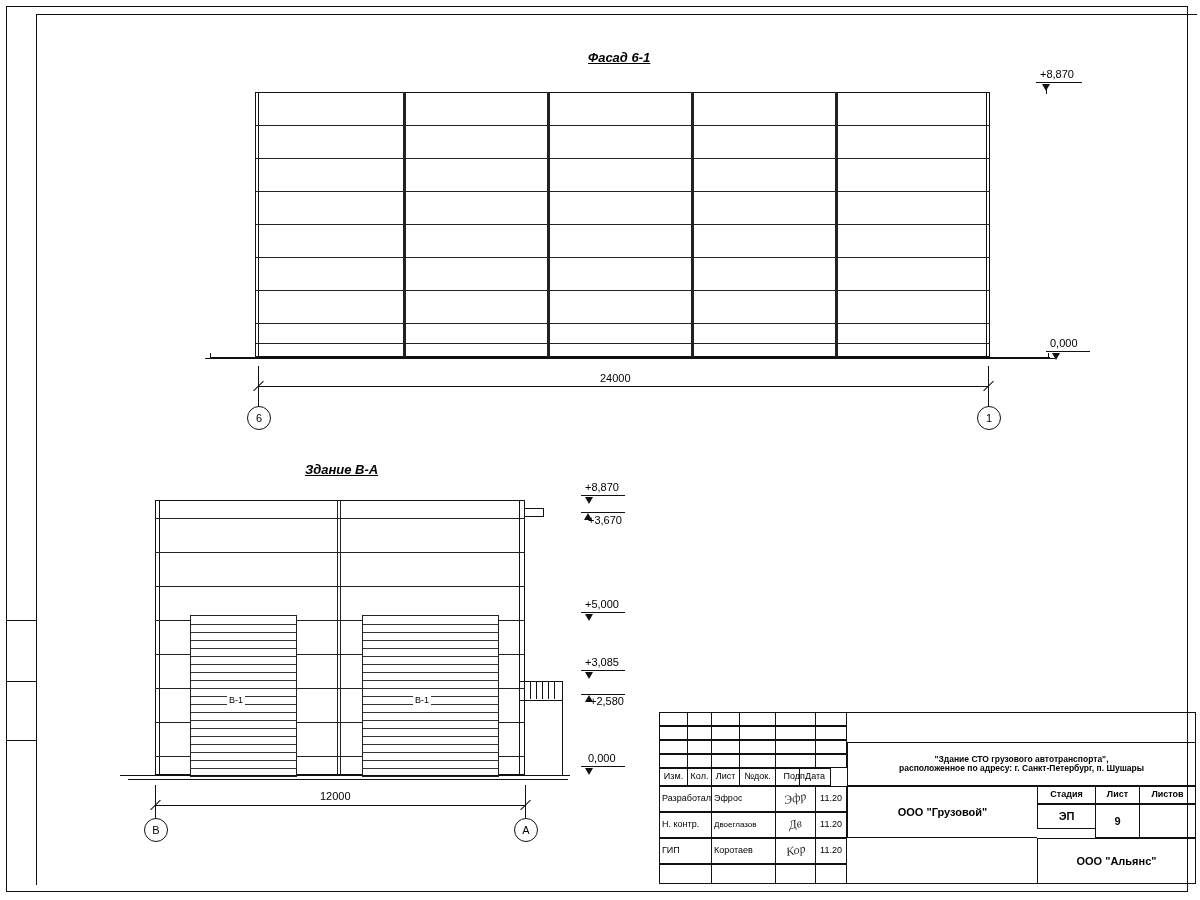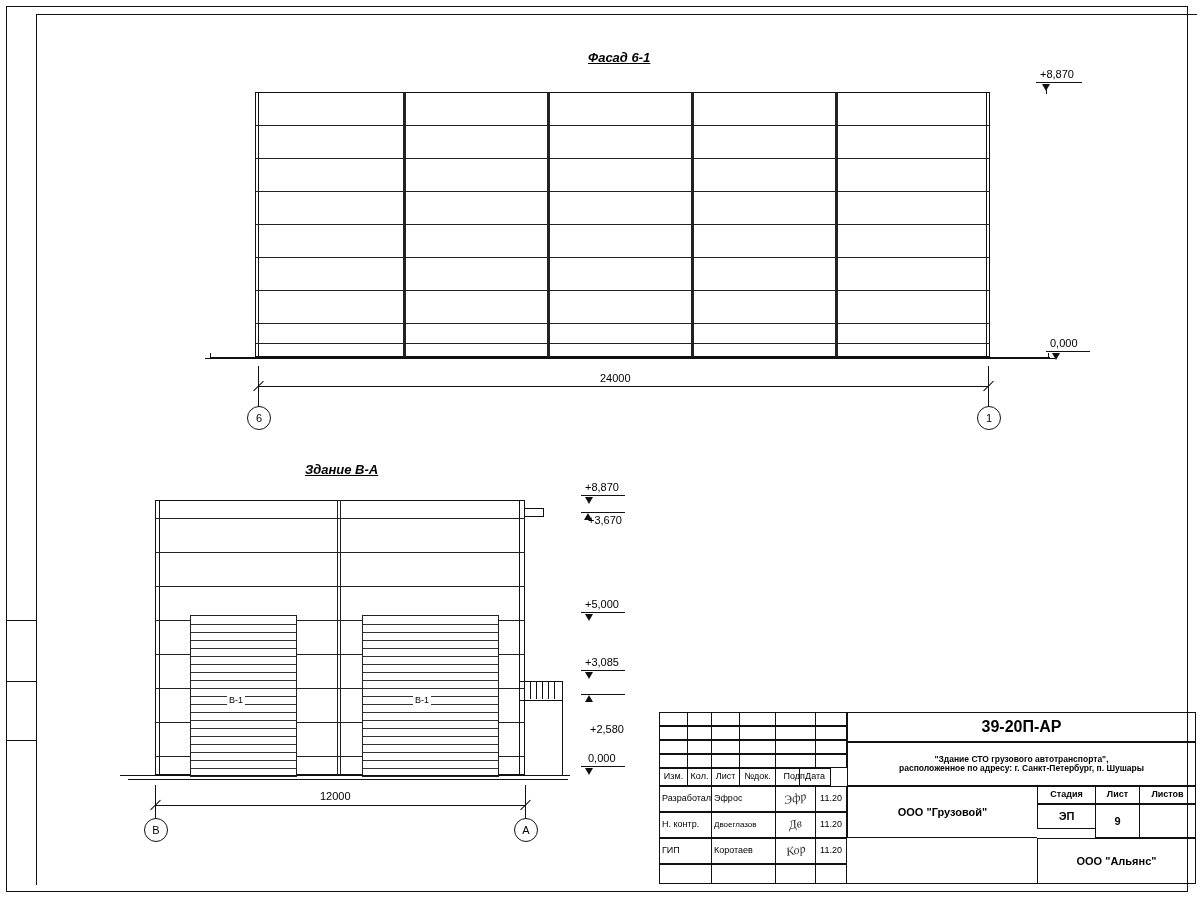--- a/index.html
+++ b/index.html
@@ -205,21 +205,21 @@
   <div class="arrow-u" style="left:584px;top:513px;"></div>
 
   <div class="txt lvl" style="left:585px;top:598px;">+5,000</div>
   <div class="ln h1px" style="left:581px;top:612px;width:44px;"></div>
   <div class="arrow-d" style="left:585px;top:614px;"></div>
 
   <div class="txt lvl" style="left:585px;top:656px;">+3,085</div>
   <div class="ln h1px" style="left:581px;top:670px;width:44px;"></div>
   <div class="arrow-d" style="left:585px;top:672px;"></div>
 
-  <div class="txt lvl" style="left:590px;top:695px;margin-top:28px;">+2,580</div>
+  <div class="txt lvl" style="left:590px;top:695px;">+2,580</div>
   <div class="ln h1px" style="left:581px;top:694px;width:44px;"></div>
   <div class="arrow-u" style="left:585px;top:695px;"></div>
 
   <div class="txt lvl" style="left:588px;top:752px;">0,000</div>
   <div class="ln h1px" style="left:581px;top:766px;width:44px;"></div>
   <div class="arrow-d" style="left:585px;top:768px;"></div>
 
   <div class="ln h1px" style="left:155px;top:805px;width:370px;"></div>
   <div class="ln v1px" style="left:155px;top:785px;height:45px;"></div>
   <div class="ln v1px" style="left:525px;top:785px;height:45px;"></div>
@@ -288,21 +288,20 @@
     <div class="cell b-b" style="left:116px;top:126px;width:40px;height:26px;">
         <span class="sig">Кор</span>
       </div>
     <div class="cell b-b b-r" style="left:156px;top:126px;width:32px;height:26px;">11.20</div>
 
     <div class="cell b-b" style="left:0;top:152px;width:52px;height:20px;"></div>
     <div class="cell b-b" style="left:52px;top:152px;width:64px;height:20px;"></div>
     <div class="cell b-b" style="left:116px;top:152px;width:40px;height:20px;"></div>
     <div class="cell b-b b-r" style="left:156px;top:152px;width:32px;height:20px;"></div>
 
-    <div class="cell b-b b-r big" style="left:188px;top:0;width:349px;height:30px;">39-20П-АР</div>
 
     <div class="cell b-b b-r" style="left:188px;top:30px;width:349px;height:44px;flex-direction:column;font-size:8.5px;font-weight:bold;">
       <span>"Здание СТО грузового автотранспорта",</span>
       <span>расположенное по адресу: г. Санкт-Петербург, п. Шушары</span>
     </div>
 
     <div class="cell b-b mid" style="left:188px;top:74px;width:190px;height:52px;">ООО "Грузовой"</div>
 
     <div class="cell b-b" style="left:378px;top:74px;width:58px;height:18px;font-weight:bold;">Стадия</div>
     <div class="cell b-b" style="left:436px;top:74px;width:44px;height:18px;font-weight:bold;">Лист</div>

